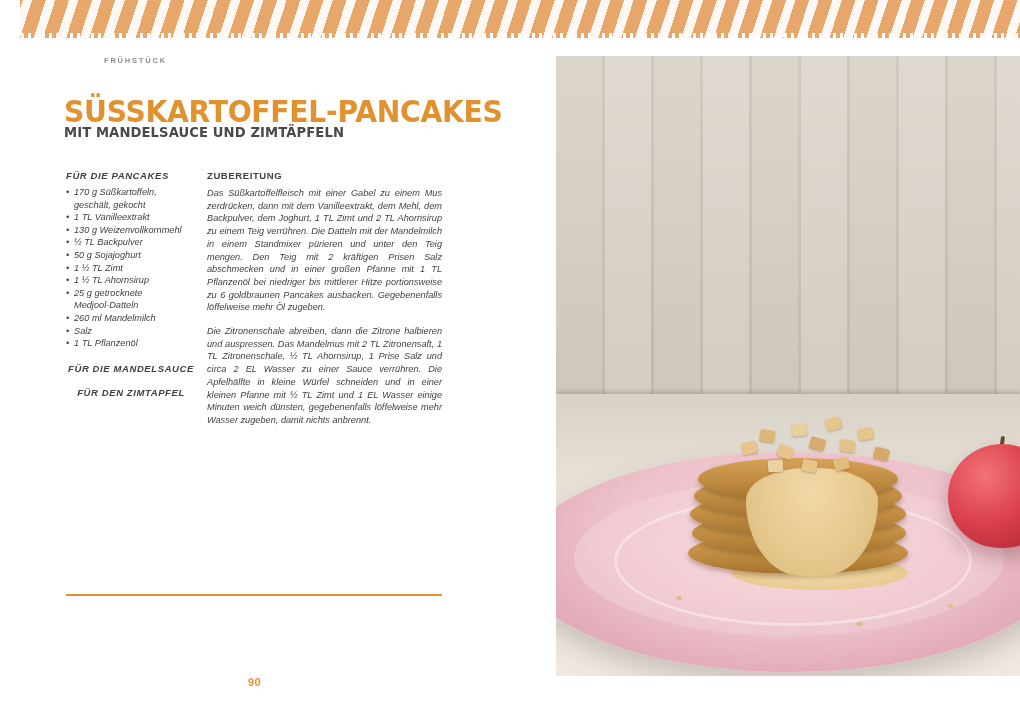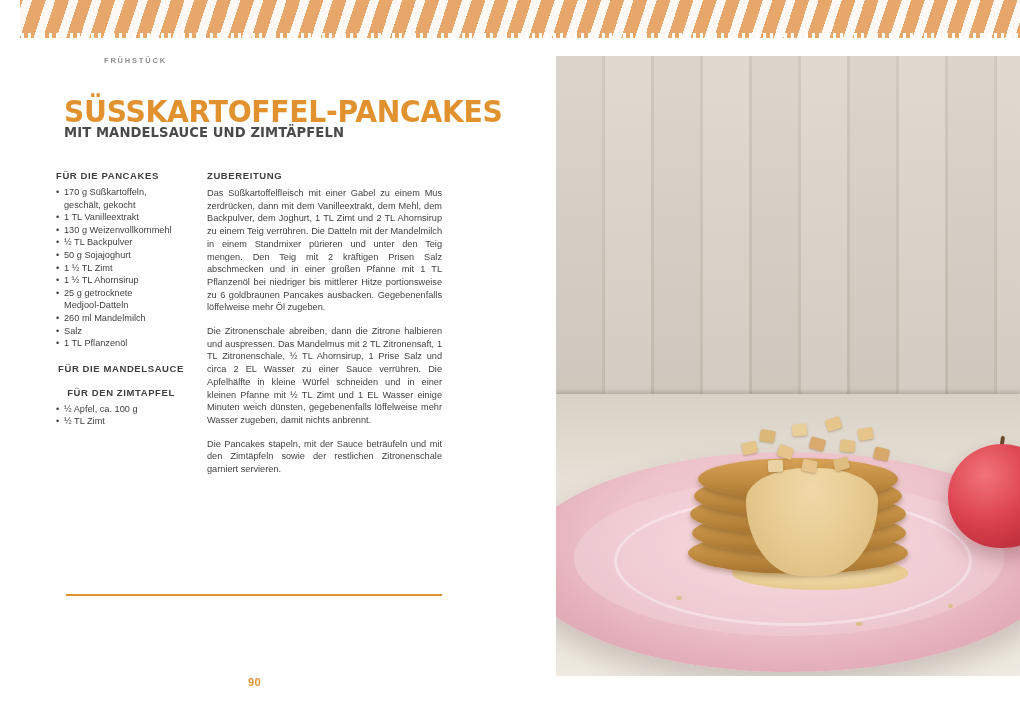--- a/index.html
+++ b/index.html
@@ -110,23 +110,24 @@
     line-height: 16px;
     font-weight: 700;
     color: #4a4a4a;
     letter-spacing: 0.1px;
     transform: scaleX(0.94);
     transform-origin: left top;
   }
 
   .col-left {
     position: absolute;
-    left: 56px;
+    left: 66px;
     top: 132px;
     width: 130px;
+    font-style: italic;
   }
   .col-right {
     position: absolute;
     left: 207px;
     top: 132px;
     width: 235px;
   }
 
   .sec-head {
     font-size: 9.5px;
@@ -165,20 +166,21 @@
     letter-spacing: 0.6px;
     margin: 0 0 6px 0;
   }
   .method-p {
     font-size: 9.2px;
     line-height: 12.7px;
     color: #3f3f3f;
     text-align: justify;
     margin: 0 0 11px 0;
     hyphens: manual;
+    font-style: italic;
   }
 
   
   .nutri-rule {
     position: absolute;
     left: 66px;
     top: 556px;
     width: 376px;
     height: 1.5px;
     background: #e1922f;
@@ -388,32 +390,27 @@
         <li>25 g getrocknete
 Medjool-Datteln</li>
         <li>260 ml Mandelmilch</li>
         <li>Salz</li>
         <li>1 TL Pflanzenöl</li>
       </ul>
 
       <div class="sec-head spaced">FÜR DIE MANDELSAUCE</div>
 
       <div class="sec-head spaced">FÜR DEN ZIMTAPFEL</div>
-      <ul class="ing-list">
-        <li>½ Apfel, ca. 100 g</li>
-        <li>½ TL Zimt</li>
-      </ul>
 
     </div>
 
     <div class="col-right">
       <div class="method-head">ZUBEREITUNG</div>
       <p class="method-p">Das Süßkartoffelfleisch mit einer Gabel zu einem Mus zerdrücken, dann mit dem Vanilleextrakt, dem Mehl, dem Backpulver, dem Joghurt, 1 TL Zimt und 2 TL Ahornsirup zu einem Teig verrühren. Die Datteln mit der Mandelmilch in einem Standmixer pürieren und unter den Teig mengen. Den Teig mit 2 kräftigen Prisen Salz abschmecken und in einer großen Pfanne mit 1 TL Pflanzenöl bei niedriger bis mittlerer Hitze portionsweise zu 6 goldbraunen Pancakes ausbacken. Gegebenenfalls löffelweise mehr Öl zugeben.</p>
       <p class="method-p">Die Zitronenschale abreiben, dann die Zitrone halbieren und auspressen. Das Mandelmus mit 2 TL Zitronensaft, 1 TL Zitronenschale, ½ TL Ahornsirup, 1 Prise Salz und circa 2 EL Wasser zu einer Sauce verrühren. Die Apfelhälfte in kleine Würfel schneiden und in einer kleinen Pfanne mit ½ TL Zimt und 1 EL Wasser einige Minuten weich dünsten, gegebenenfalls löffelweise mehr Wasser zugeben, damit nichts anbrennt.</p>
-      <p class="method-p">Die Pancakes stapeln, mit der Sauce beträufeln und mit den Zimtäpfeln sowie der restlichen Zitronenschale garniert servieren.</p>
     </div>
 
     <div class="nutri-rule"></div>
 
     <div class="folio">90</div>
 
   </div>
 
   <div class="photo">
     <div class="bg-wall"></div>

